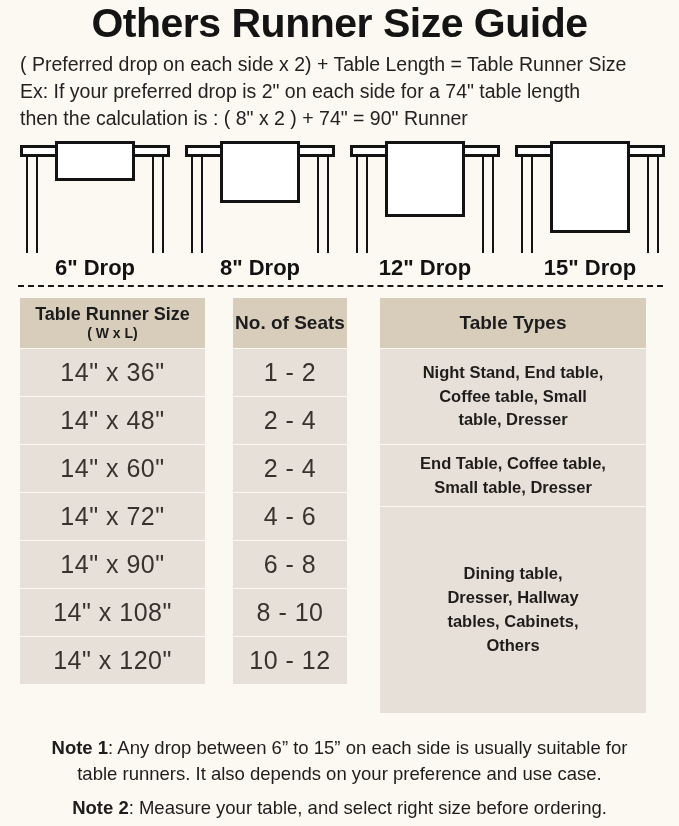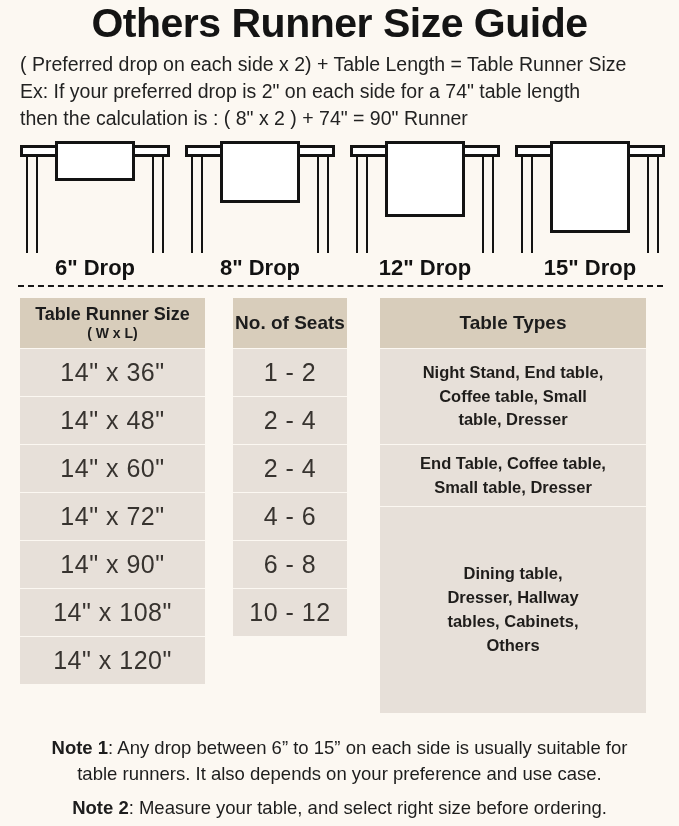--- a/index.html
+++ b/index.html
@@ -173,20 +173,21 @@
       <div class="cell data">14" x 120"</div>
     </div>
 
     <div class="col col-seats">
       <div class="cell head">No. of Seats</div>
       <div class="cell data">1 - 2</div>
       <div class="cell data">2 - 4</div>
       <div class="cell data">2 - 4</div>
       <div class="cell data">4 - 6</div>
       <div class="cell data">6 - 8</div>
+      <div class="cell data">8 - 10</div>
       <div class="cell data">10 - 12</div>
     </div>
 
     <div class="col col-types">
       <div class="cell head">Table Types</div>
       <div class="cell data types tg-a">Night Stand, End table,
 Coffee table, Small
 table, Dresser</div>
       <div class="cell data types tg-b">End Table, Coffee table,
 Small table, Dresser</div>

